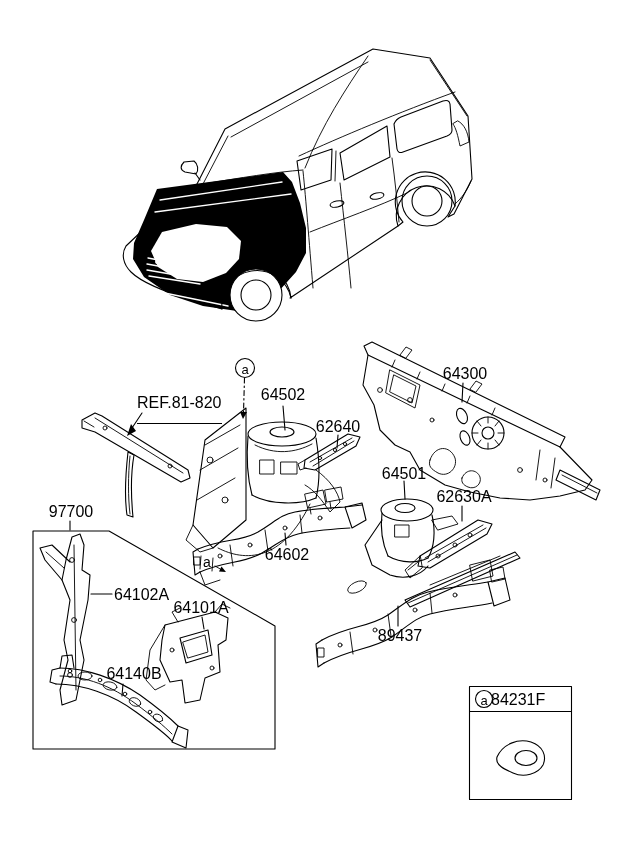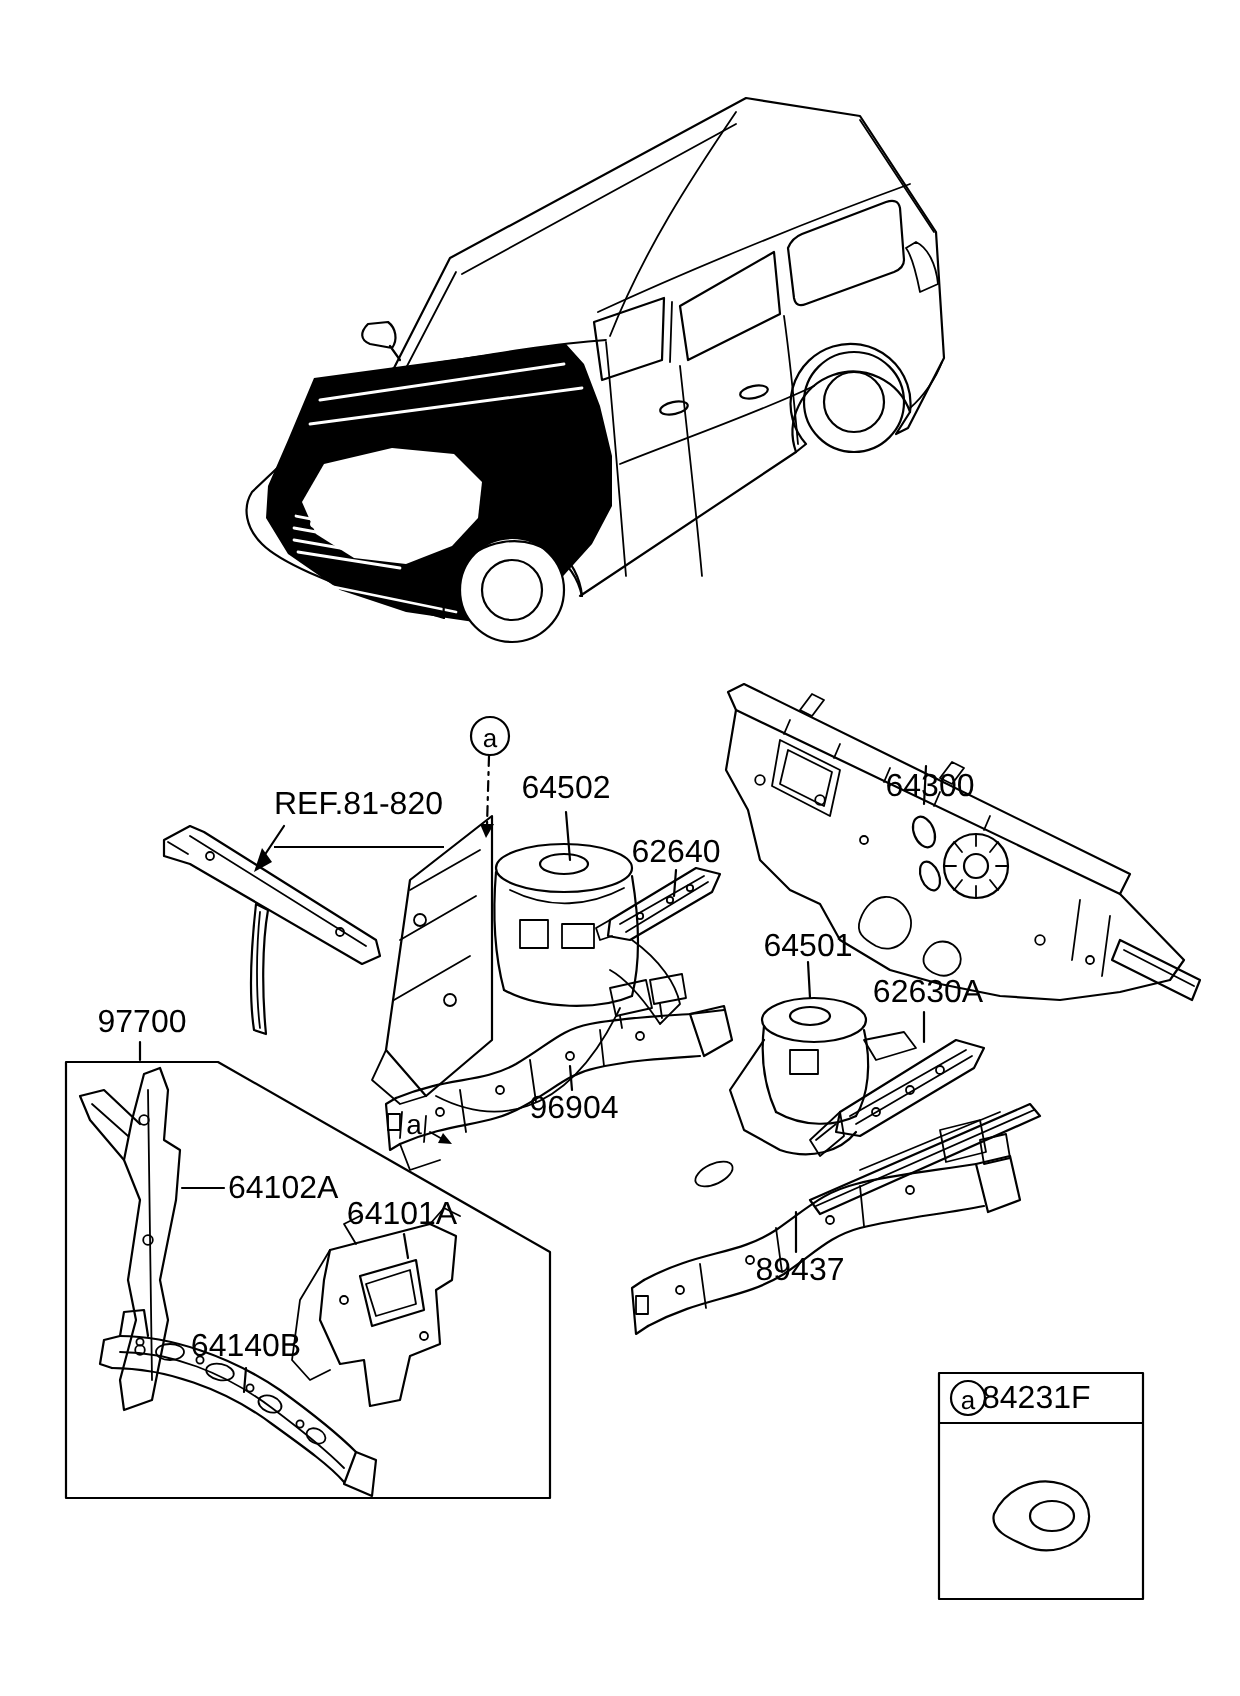--- a/index.html
+++ b/index.html
@@ -277,28 +277,28 @@
     <line class="st" x1="469.5" y1="711.5" x2="571.5" y2="711.5"></line>
     <circle class="st" cx="484" cy="699" r="8.5"></circle>
     <path class="st" d="M497,757 C503,744 518,738 531,742 C543,746 547,756 543,765 C538,774 524,778 513,773 C504,769 495,765 497,757 Z"></path>
     <ellipse class="st" cx="526" cy="758" rx="11" ry="7.5"></ellipse>
   </g>
 </svg>
 
 <div class="lbl underlined" style="left:137px;top:395px;">REF.81-820</div>
 <div class="lbl ctr" style="left:283px;top:387px;">64502</div>
 <div class="lbl ctr" style="left:338px;top:419px;">62640</div>
-<div class="lbl ctr" style="left:465px;top:386px;">64300</div>
+<div class="lbl ctr" style="left:465px;top:366px;">64300</div>
 <div class="lbl ctr" style="left:404px;top:466px;">64501</div>
 <div class="lbl ctr" style="left:464px;top:489px;">62630A</div>
-<div class="lbl ctr" style="left:287px;top:547px;">96904</div>
+<div class="lbl ctr" style="left:287px;top:547px;">64602</div>
 <div class="lbl ctr" style="left:400px;top:628px;">89437</div>
 <div class="lbl ctr" style="left:71px;top:504px;">97700</div>
 <div class="lbl" style="left:114px;top:587px;text-align:center;">64102A</div>
 <div class="lbl ctr" style="left:201px;top:600px;">64101A</div>
-<div class="lbl ctr" style="left:123px;top:666px;text-align:right;">64140B</div>
+<div class="lbl ctr" style="left:134px;top:666px;text-align:right;">64140B</div>
 
 <div class="lbl marker ctrxy" style="left:245px;top:369px;">a</div>
 <div class="lbl marker ctrxy" style="left:207px;top:562px;font-size:14px;">a</div>
 <div class="lbl marker ctrxy" style="left:484px;top:700px;">a</div>
 <div class="lbl" style="left:491px;top:692px;">84231F</div>
 
 </div>
 
 </body></html>

